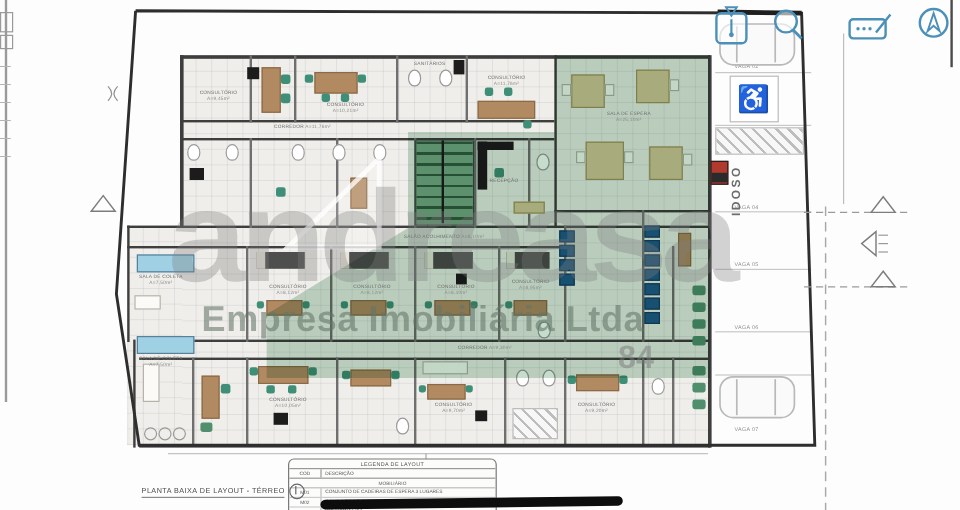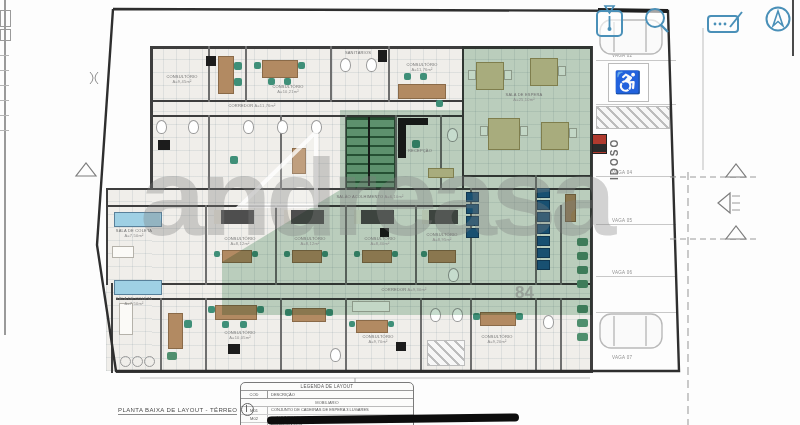--- a/index.html
+++ b/index.html
@@ -40,21 +40,21 @@
   .vaga{position:absolute;font-size:4.5px;color:#8f8f8f;letter-spacing:.3px;}
   .idoso{position:absolute;left:609px;top:128px;height:52px;width:16px;
          writing-mode:vertical-rl;transform:rotate(180deg);
          font-size:10px;font-weight:bold;color:#6e6e6e;letter-spacing:2px;}
   .wm-big{position:absolute;left:140px;top:138px;width:480px;font-size:118px;font-weight:bold;
           color:rgba(125,125,125,.34);letter-spacing:-6px;line-height:1;pointer-events:none;
           transform:scaleY(.92);}
   .wm-sub{position:absolute;left:168px;top:250px;width:440px;font-size:30px;font-weight:bold;
           color:rgba(98,118,104,.58);letter-spacing:.5px;pointer-events:none;filter:blur(.5px);
           white-space:nowrap;}
-  .wm-frag{position:absolute;left:515px;top:283px;font-size:17px;font-weight:bold;
+  .wm-frag{position:absolute;left:515px;top:283px;font-size:27px;font-weight:bold;
            color:rgba(120,120,120,.5);pointer-events:none;}
   .title{position:absolute;left:118px;top:407px;font-size:6px;color:#4a4a4a;letter-spacing:.4px;
          border-bottom:1px solid #8a8a8a;padding-bottom:1px;}
   .title-north{position:absolute;left:241px;top:403px;width:11px;height:11px;border:1.3px solid #666;
                border-radius:50%;}
   .title-north:after{content:"";position:absolute;left:4px;top:1px;width:1.3px;height:7px;background:#666;}
   
   .legend{position:absolute;left:240px;top:382px;width:172px;border:1px solid #7a7a7a;border-radius:5px;
           background:#fcfcfb;font-size:4px;color:#555;overflow:hidden;}
   .legend .lg-title{text-align:center;font-size:4.5px;padding:1px 0;border-bottom:1px solid #999;letter-spacing:.3px;}
@@ -325,20 +325,21 @@
 
     <polyline points="386,392 402,403 386,414" stroke="#8f8f8f" stroke-width="1.4"></polyline>
     <line x1="355" y1="378" x2="355" y2="418" stroke="#a8a8a8" stroke-width="1" stroke-dasharray="5 4"></line>
 
     <polygon points="240,206 316,206 316,132" stroke="rgba(255,255,255,0.78)" stroke-width="4" fill="rgba(255,255,255,0.18)"></polygon>
 
     <path d="M90,72 q6,6 0,12 M98,72 q-6,6 0,12" stroke="#8f8f8f" stroke-width="1"></path>
   </svg>
 
   <div class="wm-big">andreasa</div>
+  <div class="wm-sub">Empresa Imobiliária Ltda</div>
   <div class="wm-frag">84</div>
 
   <svg class="tool" style="left:594px;top:4px;" width="32" height="34" viewBox="0 0 32 34">
     <rect x="3" y="7" width="25" height="25" rx="4" stroke="#4a90b8" stroke-width="2" fill="rgba(255,255,255,.6)"></rect>
     <polygon points="11,2 20,2 15.5,9" fill="none" stroke="#4a90b8" stroke-width="1.6"></polygon>
     <line x1="15.5" y1="12" x2="15.5" y2="24" stroke="#4a90b8" stroke-width="1.8"></line>
     <circle cx="15.5" cy="25" r="2" fill="#4a90b8"></circle>
   </svg>
   <svg class="tool" style="left:642px;top:6px;" width="30" height="30" viewBox="0 0 30 30">
     <circle cx="13" cy="12" r="9" stroke="#4a90b8" stroke-width="2" fill="rgba(255,255,255,.6)"></circle>

